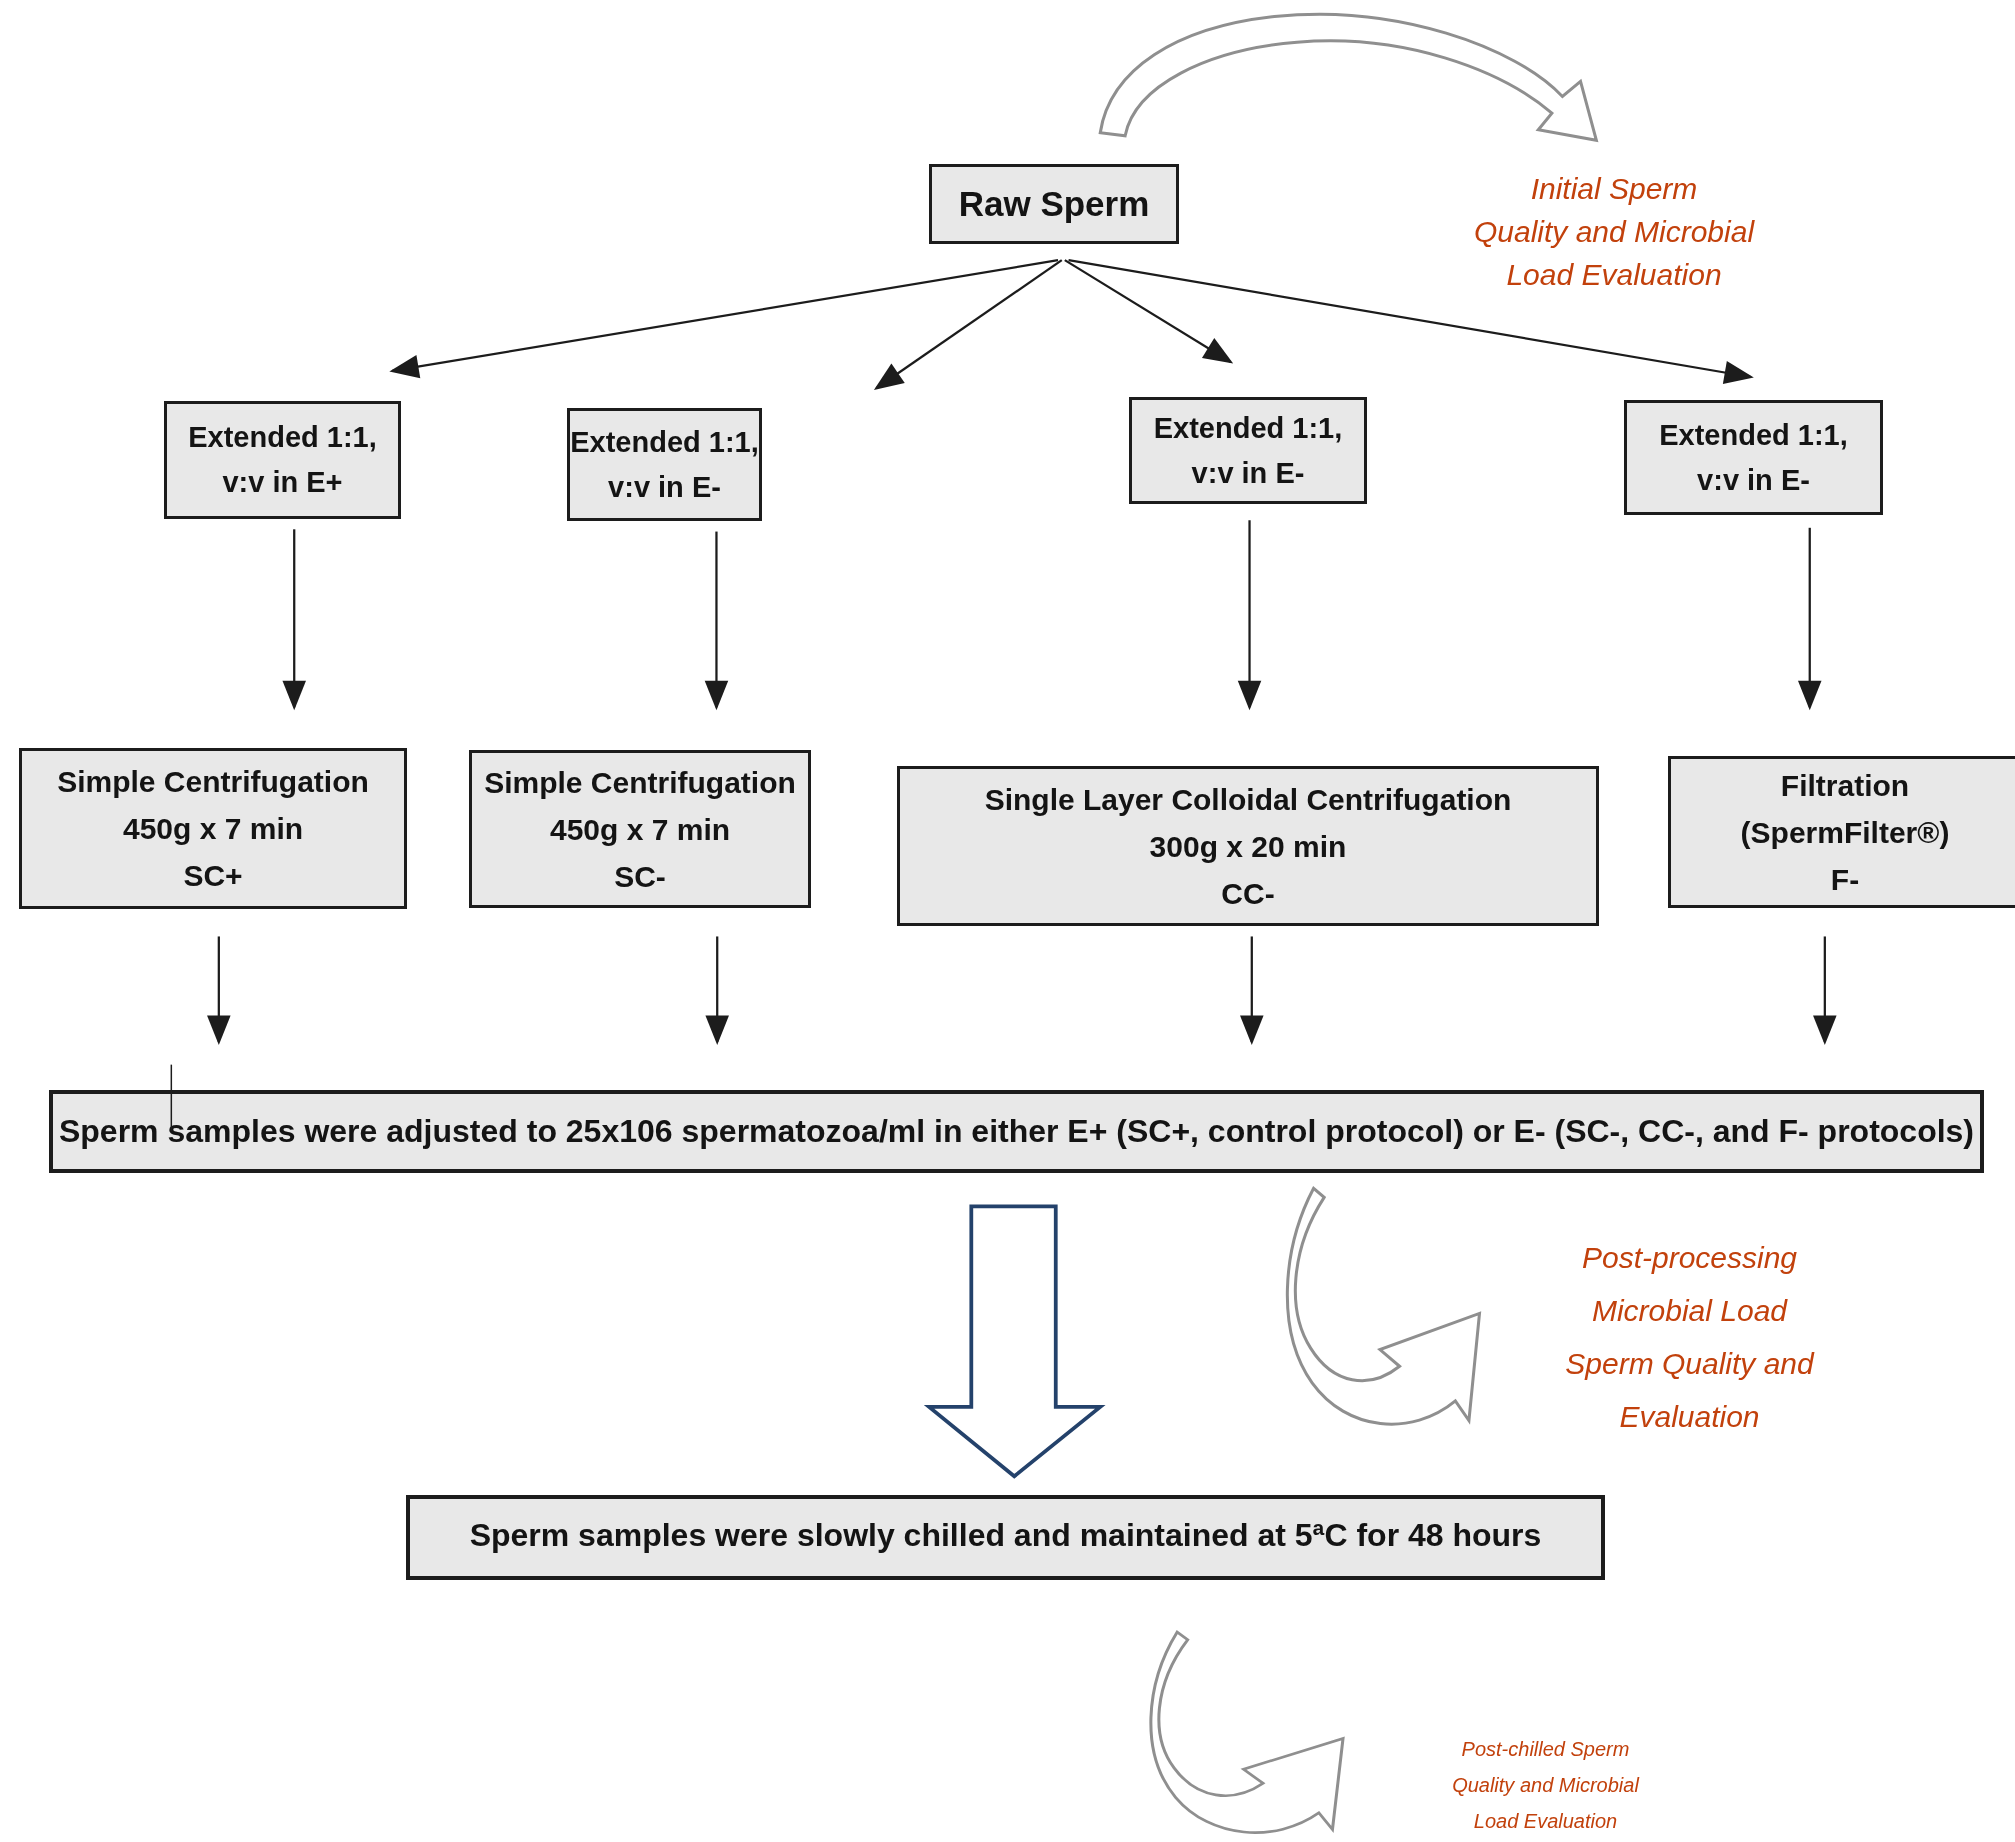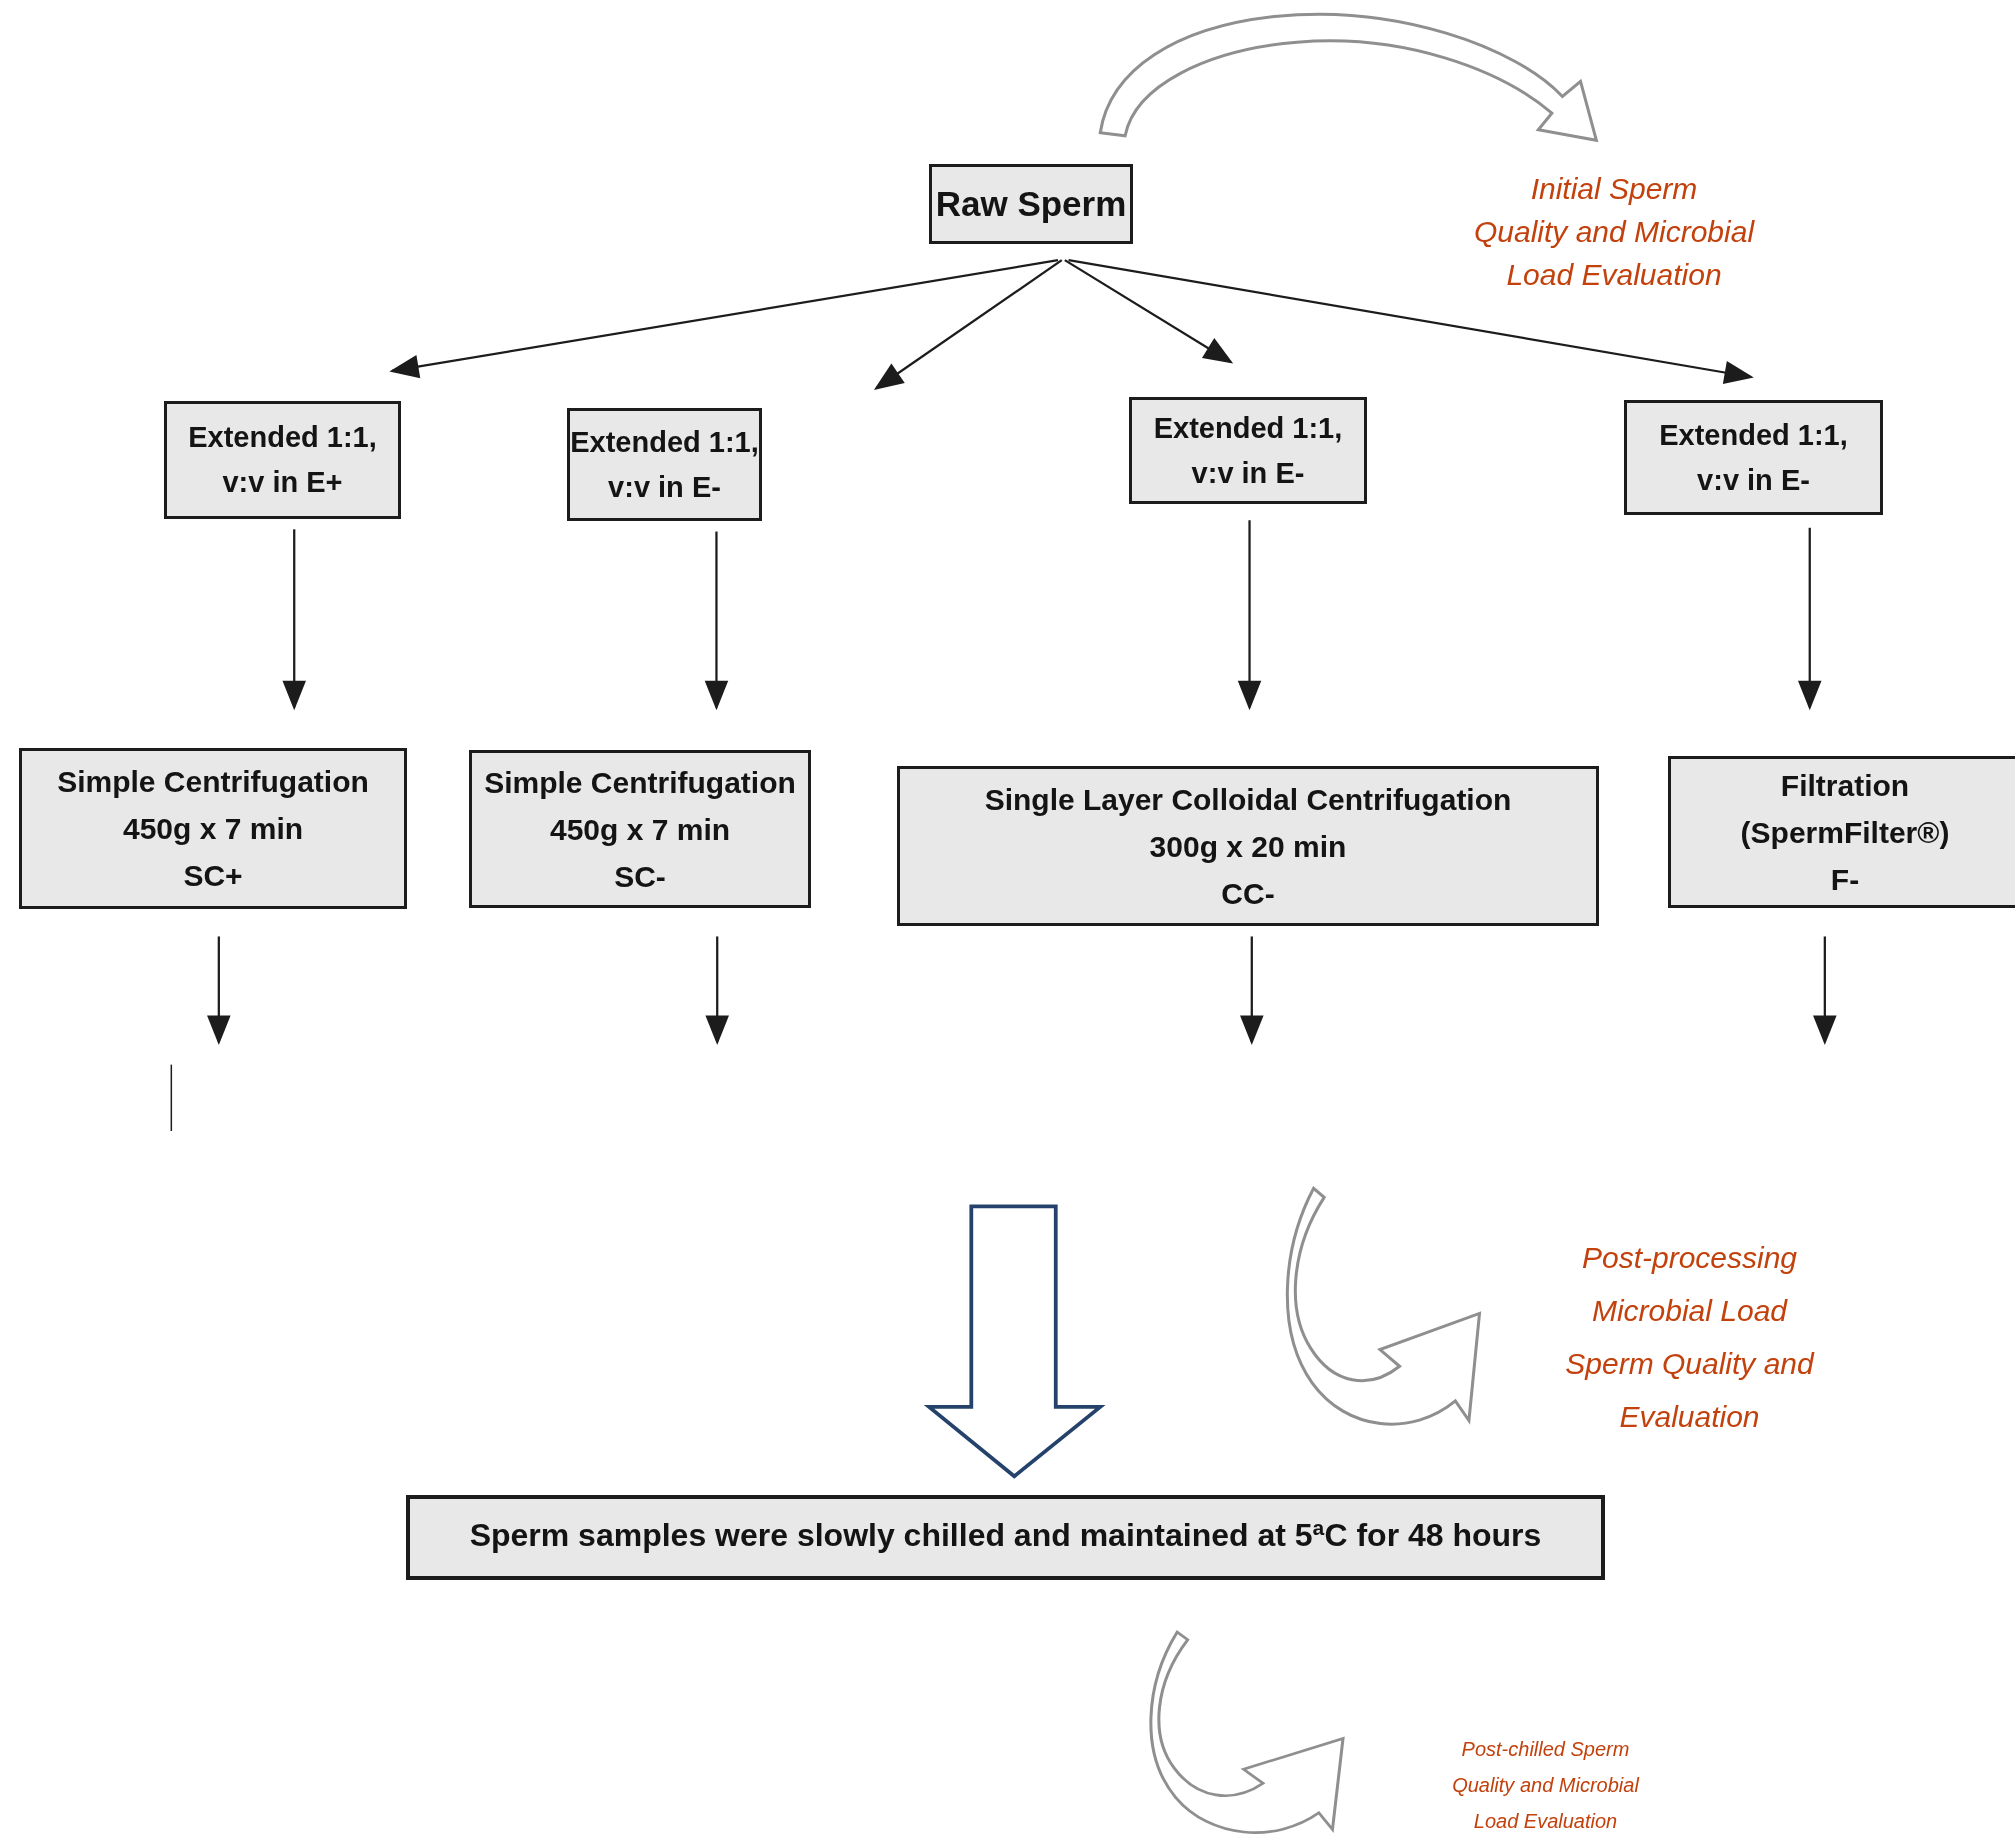--- a/index.html
+++ b/index.html
@@ -31,21 +31,21 @@
     color:#c2410c;
     z-index:1;
   }
   .ann .ln{display:block;}
   #arrows{
     position:absolute;left:0;top:0;
     z-index:5;
     pointer-events:none;
   }
   
-  #box-raw        {left:929px;top:164px;width:204px;height:80px;font-size:35px;border-width:3px;}
+  #box-raw        {left:929px;top:164px;width:250px;height:80px;font-size:35px;border-width:3px;}
   #box-ext-1      {left:164px; top:401px;width:237px;height:118px;font-size:29px;line-height:45px;}
   #box-ext-2      {left:567px; top:408px;width:195px;height:113px;font-size:29px;line-height:45px;}
   #box-ext-3      {left:1129px;top:397px;width:238px;height:107px;font-size:29px;line-height:45px;}
   #box-ext-4      {left:1624px;top:400px;width:259px;height:115px;font-size:29px;line-height:45px;}
   #box-sc-plus    {left:19px;  top:748px;width:388px;height:161px;font-size:30px;line-height:47px;}
   #box-sc-minus   {left:469px; top:750px;width:342px;height:158px;font-size:30px;line-height:47px;}
   #box-cc-minus   {left:897px;top:750px;width:702px;height:160px;font-size:30px;line-height:47px;margin-top:16px;}
   #box-filtration {left:1648px;top:756px;width:354px;height:152px;font-size:30px;line-height:47px;margin-left:20px;}
   #box-adjustment {left:49px;  top:1090px;width:1935px;height:83px;font-size:32px;border-width:4.5px;white-space:nowrap;}
   #box-chilled    {left:406px; top:1495px;width:1199px;height:85px;font-size:32px;border-width:4.5px;justify-content:flex-start;padding-top:18px;}
@@ -93,20 +93,23 @@
     <span class="ln">Single Layer Colloidal Centrifugation</span>
     <span class="ln">300g x 20 min</span>
     <span class="ln">CC-</span>
   </div>
   <div class="box" id="box-filtration">
     <span class="ln">Filtration</span>
     <span class="ln">(SpermFilter®)</span>
     <span class="ln">F-</span>
   </div>
 
+  <div class="box" id="box-adjustment">
+    <span class="ln">Sperm samples were adjusted to 25x106 spermatozoa/ml in either E+ (SC+, control protocol) or E- (SC-, CC-, and F- protocols)</span>
+  </div>
 
   <div class="box" id="box-chilled">
     <span class="ln">Sperm samples were slowly chilled and maintained at 5ªC for 48 hours</span>
   </div>
 
   <div class="ann" id="ann-initial">
     <span class="ln">Initial Sperm</span>
     <span class="ln">Quality and Microbial</span>
     <span class="ln">Load Evaluation</span>
   </div>

